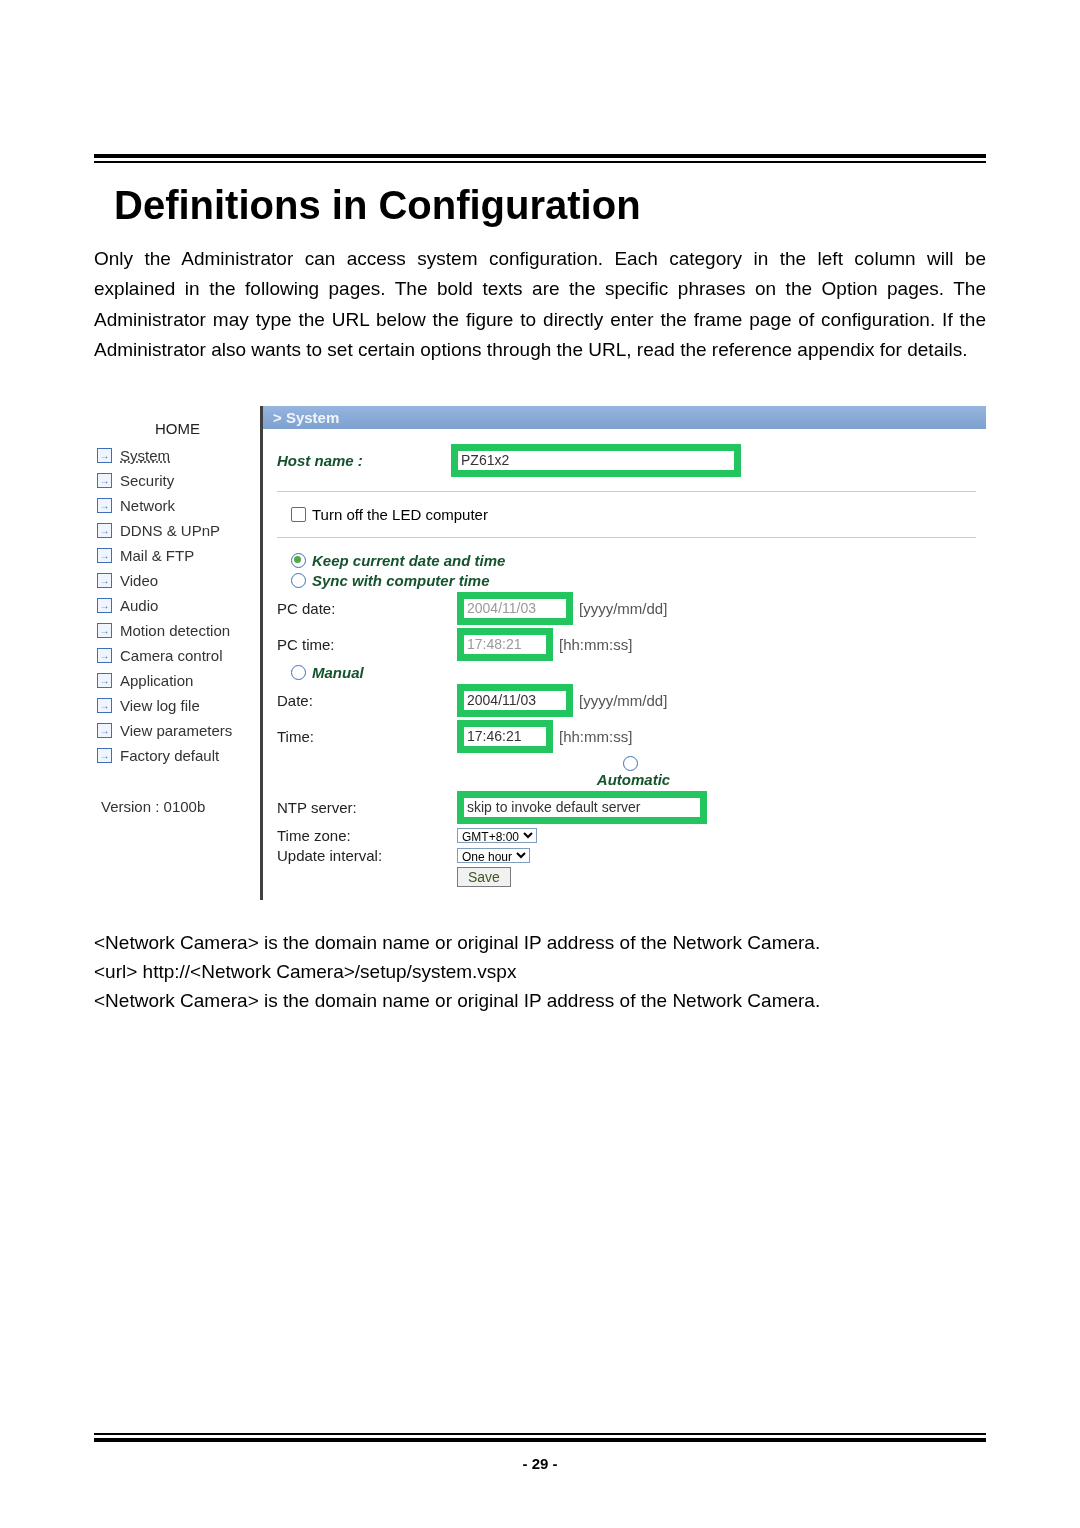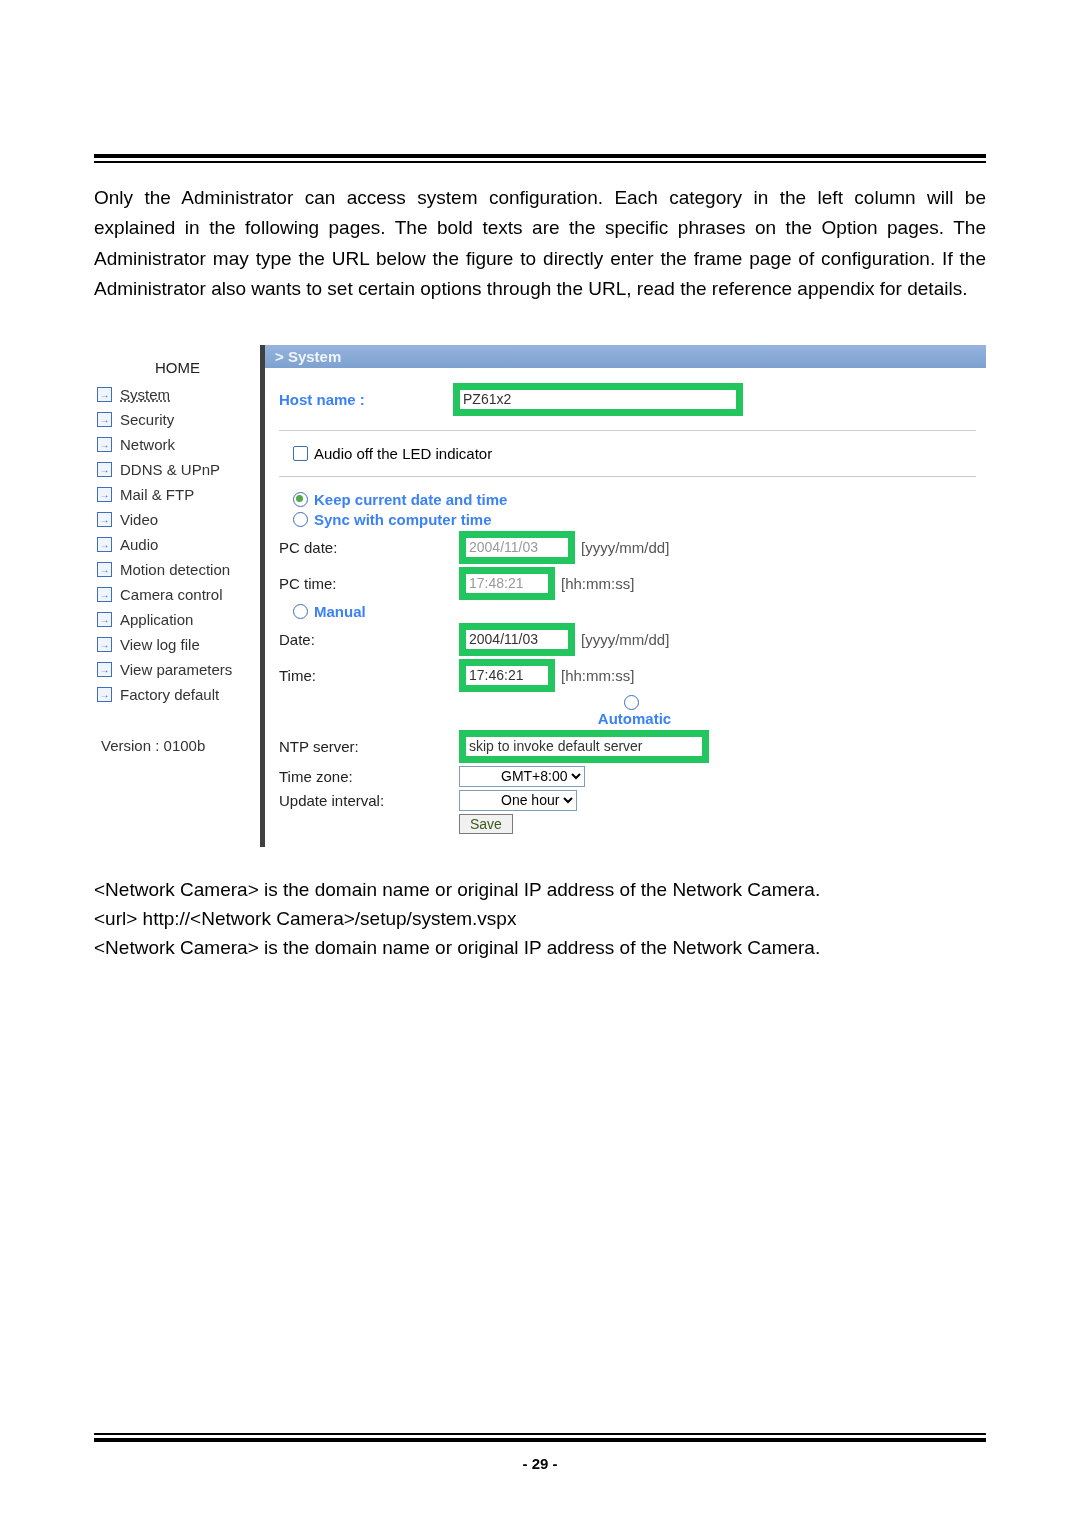--- a/index.html
+++ b/index.html
@@ -61,21 +61,21 @@
   
   .ui {
     width: 100%;
     border-collapse: collapse;
     font-family: Verdana, Geneva, sans-serif;
     font-size: 15px;
   }
   .ui td.sidebar {
     width: 165px;
     vertical-align: top;
-    border-right: 5px solid #404040;
+    border-right: 3px solid #404040;
     padding-right: 0;
     padding-top: 14px;
   }
   .ui td.main {
     vertical-align: top;
     padding: 0;
   }
   .breadcrumb {
     background: #8aa9d6;
     background: linear-gradient(#96b4de, #7da1d0);
@@ -115,21 +115,21 @@
   .form-area {
     padding: 12px 10px 10px 14px;
   }
   .row { display: flex; align-items: center; margin: 3px 0; }
   .label {
     width: 174px;
     text-align: left;
     padding-right: 6px;
     color: #222;
   }
-  .label-left { color:#3b82f6; font-weight: bold; }
+  .label-left { color:#14532d; font-weight: bold; font-style: italic; }
   input.txt {
     border: 7px solid #22c55e;
     height: 19px;
     font-family: Verdana, Geneva, sans-serif;
     font-size: 14px;
     padding: 0 3px;
     background: #fff;
     color: #333;
   }
   input.txt.grey { color: #9a9a9a; }
@@ -151,40 +151,40 @@
     content: "";
     position: absolute;
     left: 2px; top: 2px;
     width: 7px; height: 7px;
     border-radius: 50%;
     background: #53a84a;
   }
   select.sel {
     border: 1px solid #7f9db9;
     font-family: Verdana, Geneva, sans-serif;
-    font-size: 14px;
-    height: 21px;
+    font-size: 12px;
+    height: 15px;
     background: #fff;
-    padding-left: 37px;
   }
   button.save {
     border: 1px solid #7a7a7a;
     background: #f1f1f1;
     font-family: Verdana, Geneva, sans-serif;
     font-size: 14px;
     padding: 1px 10px;
     color: #3a5a1c;
   }
 </style>
 </head>
 <body>
 
 <div class="page">
   <hr class="hr-top">
 
+  <h1 class="title">Definitions in Configuration</h1>
 
   <p class="intro">Only the Administrator can access system configuration. Each category in the left column will be explained in the following pages. The bold texts are the specific phrases on the Option pages. The Administrator may type the URL below the figure to directly enter the frame page of configuration. If the Administrator also wants to set certain options through the URL, read the reference appendix for details.</p>
 
   <table class="ui">
     <tbody>
         <tr>
       <td class="sidebar">
         <div class="home">HOME</div>
 
         <div class="nav-item current">
@@ -250,21 +250,21 @@
 
           <div class="row">
             <span class="label-left" style="width:174px;">Host name :</span>
             <input class="txt" style="width: 270px;" value="PZ61x2">
           </div>
 
           <hr class="hr-sep">
 
           <div class="row" style="padding-left:14px;">
             <span class="cbx"></span>
-            <span>Audio off the LED indicator</span>
+            <span>Turn off the LED computer</span>
           </div>
 
           <hr class="hr-sep">
 
           <div class="row" style="padding-left:14px;">
             <span class="radio checked"></span>
             <span class="label-left">Keep current date and time</span>
           </div>
 
           <div class="row" style="padding-left:14px;">

